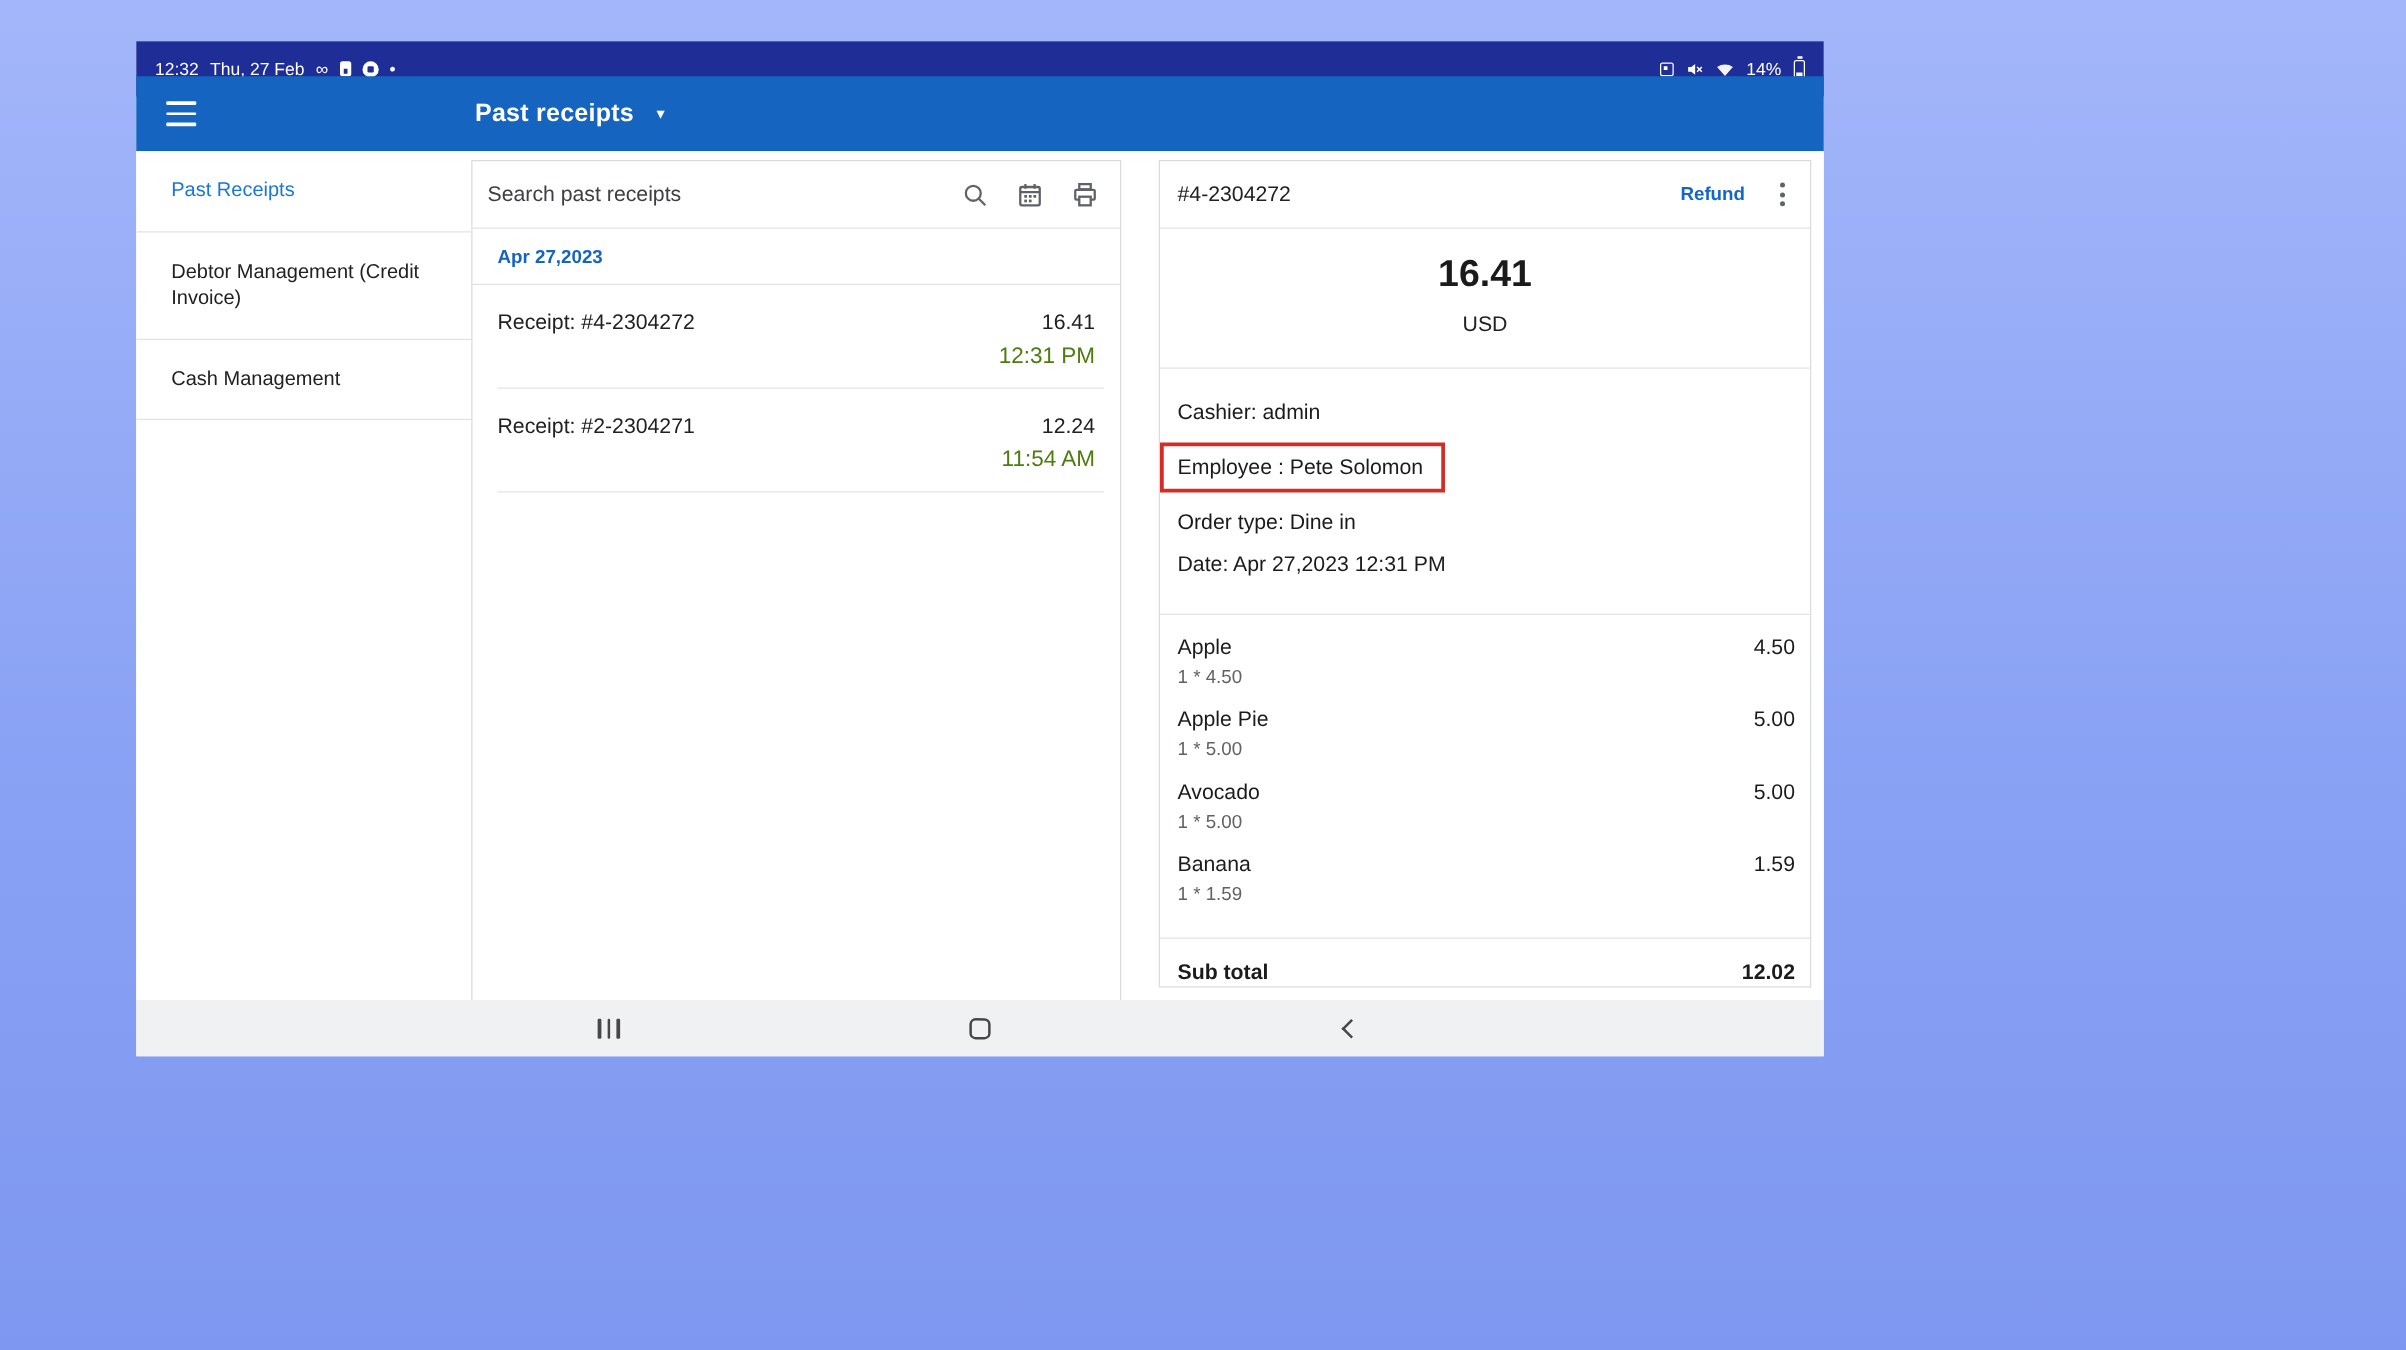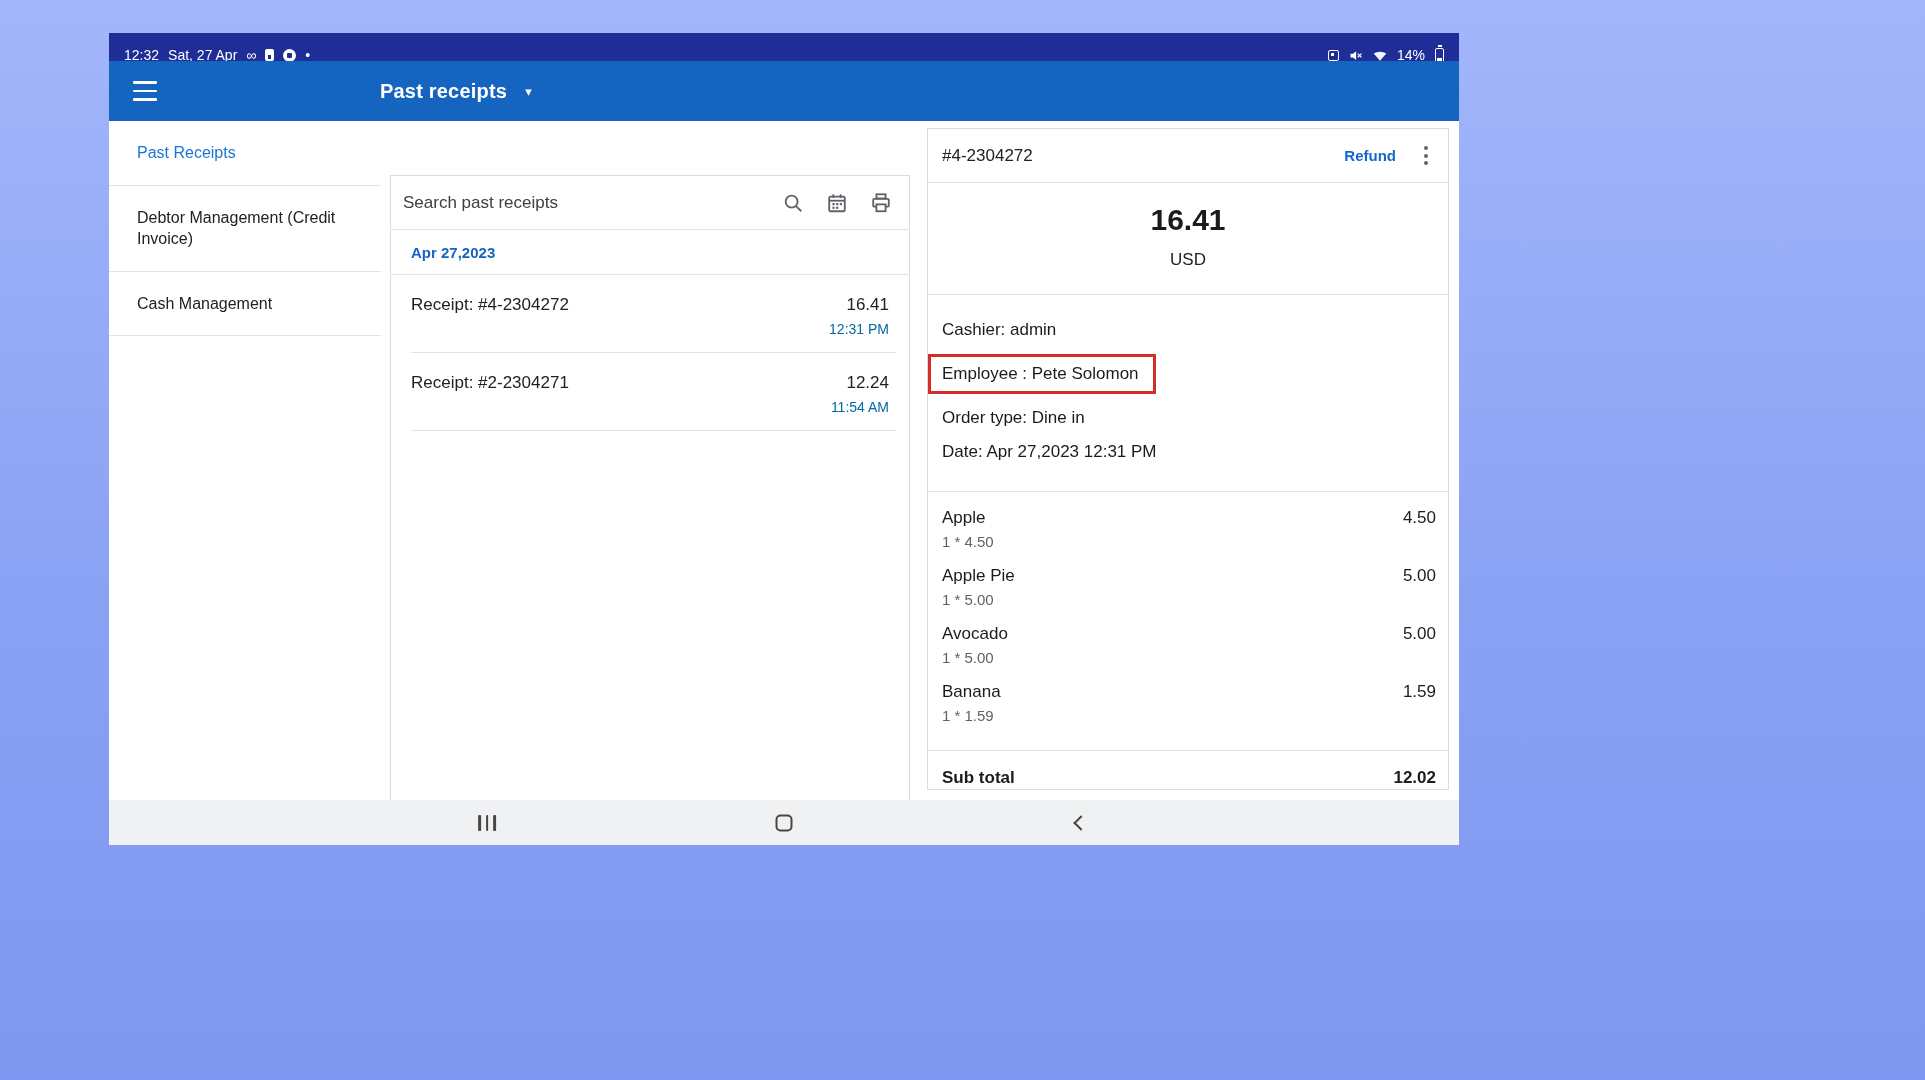--- a/index.html
+++ b/index.html
@@ -36,39 +36,39 @@
 
   
   .content { position:absolute; top:88px; left:0; right:0; bottom:45px; background:#fff; overflow:hidden; }
 
   .sidebar { position:absolute; left:0; top:0; width:272px; }
   .side-item { padding:21px 16px 21px 28px; font-size:16px; line-height:1.35; color:#212121;
     border-bottom:1px solid #e3e3e3; cursor:pointer; }
   .side-item.active { color:#1976d2; }
 
   .card { position:absolute; top:7px; background:#fff; border:1px solid #dcdcdc; overflow:hidden; }
-  .receipts-card { left:281px; width:520px; height:748px;margin-top:47px; }
+  .receipts-card { left:268px; width:520px; height:748px; }
   .detail-card  { left:818px; width:522px; height:662px; }
 
   
   .search-row { height:54px; display:flex; align-items:center; padding:0 16px 0 12px;
     border-bottom:1px solid #e3e3e3; gap:20px; }
   .search-input { flex:1; border:none; outline:none; font-size:17px; color:#212121;
     font-family:"Liberation Sans","DejaVu Sans",sans-serif; background:transparent; }
   .search-input::placeholder { color:#3c4043; opacity:1; }
   .icon-btn { width:24px; height:24px; cursor:pointer; flex:none; display:flex; align-items:center; justify-content:center; }
 
   .date-header { padding:14px 20px 13px; color:#1565c0; font-weight:700; font-size:15px;
     border-bottom:1px solid #e3e3e3; }
 
   .receipt-row { padding:20px 20px 0; display:flex; justify-content:space-between; align-items:flex-start; cursor:pointer; }
   .receipt-label { font-size:17px; color:#212121; }
   .receipt-right { text-align:right; }
   .receipt-amount { font-size:17px; color:#212121; }
-  .receipt-time { font-size:14px; color:#0369a1; margin-top:6px; }
+  .receipt-time { font-size:18px; color:#4d7c0f; margin-top:6px; }
   .row-divider { height:1px; background:#e3e3e3; margin:15px 13px 0 20px; }
 
   
   .detail-header { height:54px; display:flex; align-items:center; padding:0 16px 0 14px;
     border-bottom:1px solid #e3e3e3; }
   .detail-id { flex:1; font-size:17px; color:#212121; }
   .refund-link { color:#1467c8; font-weight:700; font-size:15px; margin-right:24px; cursor:pointer; }
   .dots { display:flex; flex-direction:column; gap:3.5px; cursor:pointer; padding:4px; }
   .dots i { width:4px; height:4px; border-radius:50%; background:#5f6368; }
 
@@ -102,21 +102,21 @@
   svg { display:block; }
 </style>
 </head>
 <body>
 
 <div class="device">
 
   <div class="status-bar">
     <div class="sb-group">
       <span class="sb-time">12:32</span>
-      <span>Sat, 27 Apr</span>
+      <span>Thu, 27 Feb</span>
       <span class="glyph-icon">∞</span>
       <span class="sim-icon"></span>
       <span class="rec-icon"></span>
       <span class="glyph-icon">•</span>
     </div>
     <div class="sb-group">
       <span class="devsq-icon"></span>
       <span>
         <svg width="15" height="15" viewBox="0 0 24 24">
             <path d="M4 9h4l5-4v14l-5-4H4z" fill="#fff"></path>

